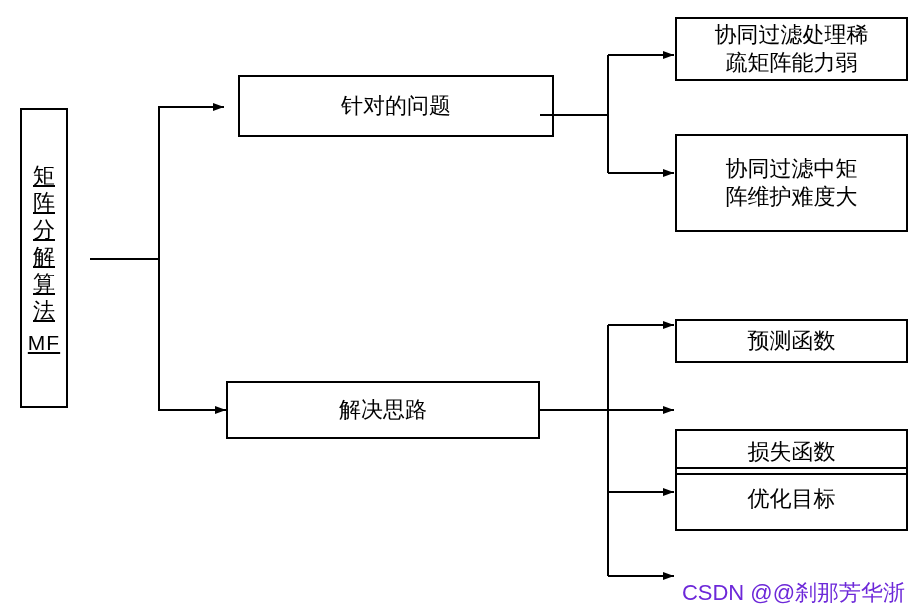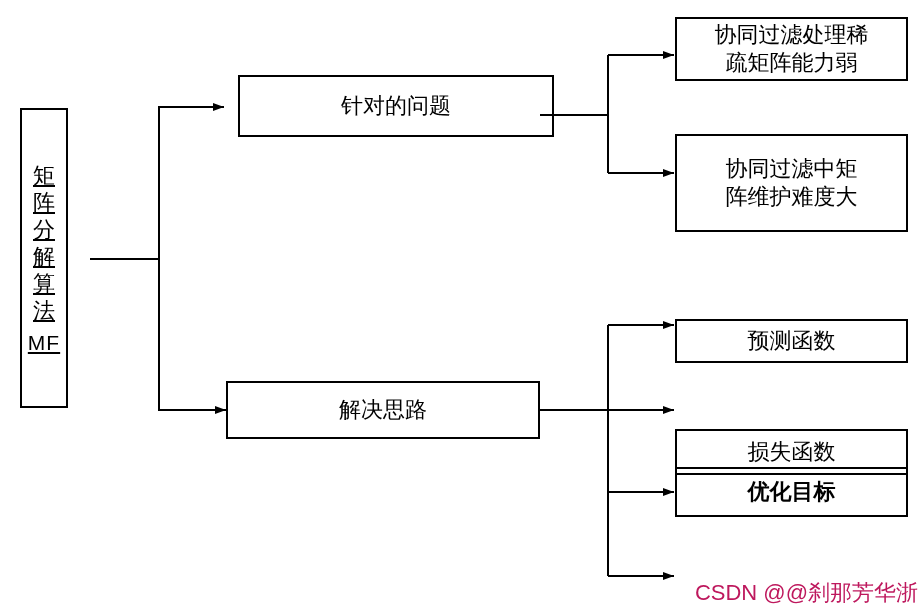--- a/index.html
+++ b/index.html
@@ -55,30 +55,30 @@
   }
   
   #problem-box  { left: 238px; top: 75px;  width: 316px; height: 62px; }
   #solution-box { left: 226px; top: 381px; width: 314px; height: 58px; justify-content: center; }
   
   .leaf { left: 675px; width: 233px; }
   #problem-child-0  { top: 17px;  height: 64px; }
   #problem-child-1  { top: 134px; height: 98px; }
   #solution-child-0 { top: 303px; height: 44px; margin-top: 16px; }
   #solution-child-1 { top: 387px; height: 46px; margin-top: 42px; }
-  #solution-child-2 { top: 467px; height: 50px; font-weight: bold; }
+  #solution-child-2 { top: 467px; height: 64px; }
   #solution-child-3 { top: 552px; height: 48px; }
   
   #watermark {
     position: absolute;
-    right: 0;
+    right: 13px;
     bottom: 4px;
     font-size: 22px;
     line-height: 24px;
-    color: #be185d;
+    color: #6d28d9;
     white-space: nowrap;
     margin-top: 11px;
   }
 </style>
 </head>
 <body>
 
 <div id="canvas">
 
   <svg id="connector-svg" viewBox="0 0 918 609" xmlns="http://www.w3.org/2000/svg" aria-hidden="true">

